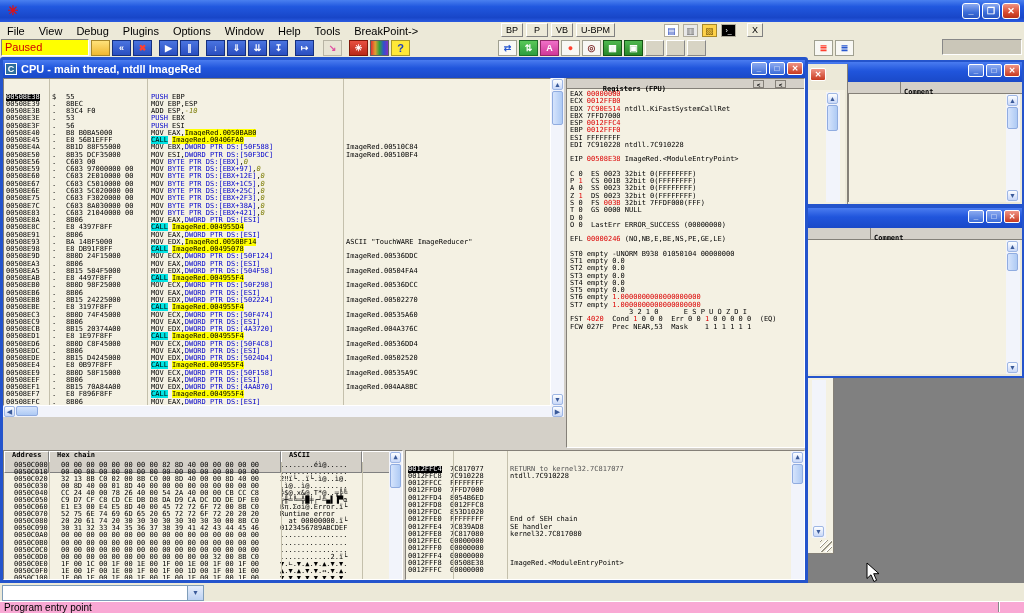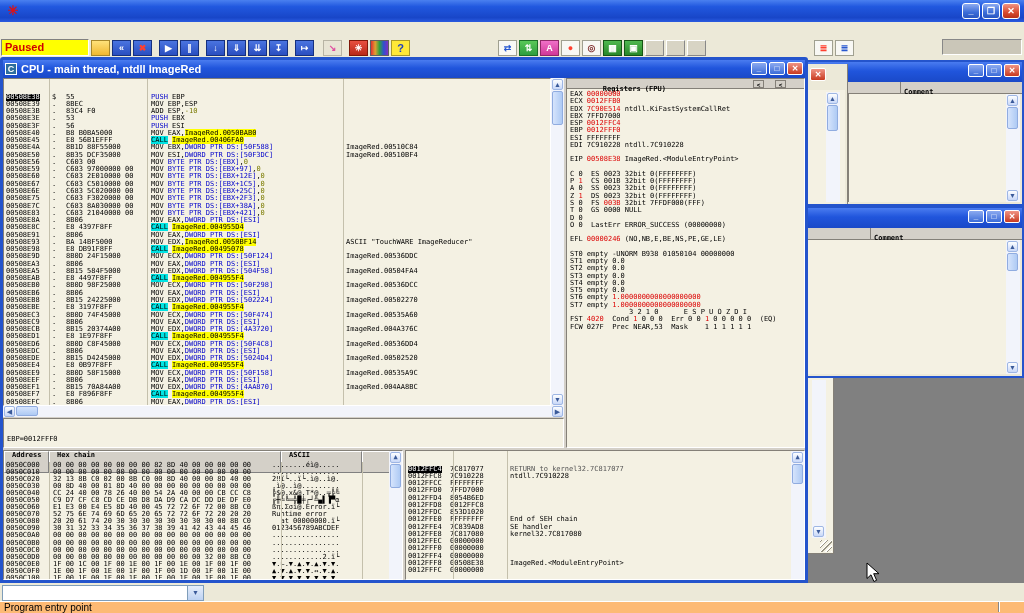--- a/index.html
+++ b/index.html
@@ -22,21 +22,21 @@
   .menu-right{position:absolute;left:501px;top:1px;display:flex;align-items:center;gap:3px;}
   .mbtn{min-width:22px;padding:0 4px;height:14px;font-size:9px;line-height:12px;text-align:center;
     background:#ECE9D8;border:1px solid;border-color:#FFF #808080 #808080 #FFF;color:#000;}
   .micon{width:15px;height:13px;font-size:9px;line-height:12px;text-align:center;border:1px solid #B0AC9C;background:#fff;}
   .m-blue{color:#3050C0;} .m-gray{color:#707070;background:#E8E8E8;} .m-yellow{background:#FFD24A;border-color:#A8882A;color:#806010;}
   .m-console{background:#000;color:#fff;font-size:7px;line-height:12px;}
   .mx{width:16px;height:14px;margin-left:8px;font-size:9px;line-height:12px;text-align:center;background:#ECE9D8;border:1px solid;border-color:#FFF #808080 #808080 #FFF;}
 
   .toolbar{position:absolute;left:0;top:38px;width:1024px;height:19px;background:#ECE9D8;display:flex;align-items:center;}
   .paused{width:88px;height:17px;margin-left:1px;background:#FFFF00;border:1px solid;border-color:#808080 #FFF #FFF #808080;
-    color:#D00000;font-size:11px;line-height:15px;padding-left:3px;font-weight:bold;}
+    color:#D00000;font-size:11px;line-height:15px;padding-left:3px;font-weight:normal;}
   .tbtn{width:19px;height:16px;margin-left:2px;display:flex;align-items:center;justify-content:center;
     font-size:9px;font-weight:bold;color:#fff;}
   .i-blue{background:linear-gradient(180deg,#4A74E0,#2A4EC0);border:1px solid #16307E;}
   .i-folder{background:linear-gradient(180deg,#FFE27A,#F0B830);border:1px solid #A8882A;}
   .i-redglyph{color:#FF4030;} .i-blueglyph{color:#2858D0;} .i-darkglyph{color:#803030;}
   .i-pink{background:#E8E4D4;border:1px solid #B8B4A4;color:#E050A0;}
   .i-red{background:linear-gradient(180deg,#E85040,#B82818);border:1px solid #801808;color:#fff;}
   .i-rainbow{background:linear-gradient(90deg,#E03030,#E0A030,#30A040,#3050D0,#8030C0);border:1px solid #606060;}
   .i-help{background:#FFE838;border:1px solid #A8982A;color:#2040C0;font-size:11px;}
   .i-white{background:#F8F8F4;border:1px solid #A0A090;}
@@ -60,36 +60,36 @@
     font-size:9px;line-height:10px;text-align:center;font-weight:bold;margin:0 4px 0 2px;}
   .wtitle .wbs{position:absolute;right:2px;top:2px;display:flex;gap:2px;}
   .wbtn2{width:16px;height:13px;border-radius:2px;border:1px solid #fff;
     background:linear-gradient(180deg,#8CAAF0,#3C6CD8);color:#fff;font-size:8px;line-height:11px;text-align:center;font-weight:bold;}
   .wbtn2.close{background:linear-gradient(180deg,#F09484,#C83A20);}
 
   .pane{position:absolute;background:#F4F1E3;border:1px solid;border-color:#848078 #FFFFFF #FFFFFF #848078;overflow:hidden;}
   .vline{position:absolute;top:0;bottom:0;width:1px;background:#C4C0AC;}
 
   
-  .t-b{color:#0000CC;} .t-o{color:#7A7A00;} .t-r{color:#DC0000;}
+  .t-b{color:#0000CC;} .t-o{color:#7A7A00;font-style:italic;} .t-r{color:#DC0000;}
   .t-y{background:#FFFF00;color:#000;} .t-c{background:#00E4E4;color:#000;}
   .t-g{color:#555;}
   .drow{position:relative;height:7.266px;}
   .drow .ca{position:absolute;left:2px;} .drow .cp{position:absolute;left:48px;}
   .drow .cb{position:absolute;left:62px;} .drow .ci{position:absolute;left:147px;}
   .drow .cc{position:absolute;left:342px;}
   .sel{background:#000;color:#fff;}
 
   .rline{height:7.266px;padding-left:3px;}
   .reghead{position:absolute;left:0;top:0;right:0;height:10px;background:#D4D0C8;border-bottom:1px solid #848078;
     font-weight:bold;padding-left:2px;}
   .reghead .lt{position:absolute;top:1px;width:11px;height:8px;background:#D4D0C8;border:1px solid #848078;
     text-align:center;line-height:7px;font-size:6px;}
 
-  .mrow{position:relative;height:7.05px;}
+  .mrow{position:relative;height:7.05px;margin-left:8px;}
   .mrow .ca{position:absolute;left:2px;} .mrow .ch{position:absolute;left:49px;} .mrow .cs{position:absolute;left:268px;}
   .srow{position:relative;height:7.266px;}
   .srow .ca{position:absolute;left:2px;} .srow .cv{position:absolute;left:44px;} .srow .cc{position:absolute;left:104px;}
   .dhcell{position:absolute;top:0;height:22px;background:#D4D0C8;border:1px solid;border-color:#FFF #808080 #808080 #FFF;padding-left:7px;font-weight:bold;}
 
   
   .sb{position:absolute;background:#F2F4FB;}
   .sbtn{position:absolute;width:11px;height:11px;border-radius:2px;border:1px solid #9EB6E4;
     background:linear-gradient(180deg,#FDFEFF,#C9D8F8);color:#3A5A9A;font-size:7px;line-height:9px;text-align:center;}
   .sthumb{position:absolute;border-radius:2px;border:1px solid #90ACE0;background:linear-gradient(90deg,#D6E4FC,#AECAF4);}
@@ -97,40 +97,56 @@
 
   
   .colhead{position:absolute;height:12px;background:#D4D0C8;border-bottom:1px solid #848078;font-weight:bold;}
   .grip{position:absolute;right:1px;bottom:1px;width:12px;height:12px;
     background:repeating-linear-gradient(135deg,#fff 0 1px,#989484 1px 2px,transparent 2px 4px);}
 
   
   .combo{position:absolute;left:2px;top:585px;width:202px;height:16px;background:#fff;border:1px solid #7F9DB9;}
   .combo .drop{position:absolute;right:0;top:0;width:16px;height:14px;border-left:1px solid #7F9DB9;
     background:linear-gradient(180deg,#E6EEFB,#BDD2F2);color:#3A5A9A;font-size:7px;line-height:13px;text-align:center;}
-  .statusbar{position:absolute;left:0;top:601px;width:1024px;height:12px;background:#fdba74;border-top:1px solid #fff;
+  .statusbar{position:absolute;left:0;top:601px;width:1024px;height:12px;background:#f9a8d4;border-top:1px solid #fff;
     font-size:10px;line-height:11px;color:#000;padding-left:4px;}
   .statusdiv{position:absolute;left:998px;top:602px;width:2px;height:10px;border-left:1px solid #888;border-right:1px solid #fff;}
 
   .cursor{position:absolute;left:866px;top:562px;}
 </style>
 </head>
 <body>
 
 <div class="titlebar">
   <span class="app-icon">✳</span>
   <span></span>
   <div class="winbtns">
     <span class="wbtn">_</span>
     <span class="wbtn">❐</span>
     <span class="wbtn close">✕</span>
   </div>
 </div>
 
 <div class="menubar">
+  <span id="menu-items"><span class="mi">File</span><span class="mi">View</span><span class="mi">Debug</span><span class="mi">Plugins</span><span class="mi">Options</span><span class="mi">Window</span><span class="mi">Help</span><span class="mi">Tools</span><span class="mi">BreakPoint-&gt;</span></span>
+  <div class="menu-right">
+    <span id="menu-right-btns" style="display: flex; gap: 3px;">
+        <span class="mbtn">BP</span>
+        <span class="mbtn">P</span>
+        <span class="mbtn">VB</span>
+        <span class="mbtn">U-BPM</span>
+      </span>
+    <span id="menu-right-icons" style="display:flex;gap:4px;margin-left:46px;">
+        <span class="micon m-blue">▤</span>
+        <span class="micon m-gray">▥</span>
+        <span class="micon m-yellow">▧</span>
+        <span class="micon m-console">›_</span>
+      </span>
+    <span class="mx">X</span>
+  </div>
 </div>
 
 <div class="toolbar">
   <span class="paused">Paused</span>
   <span id="tb-icons" style="display:flex;align-items:center;">
       <span class="tbtn i-folder"></span>
       <span class="tbtn i-blue">«</span>
       <span class="tbtn i-blue i-redglyph">✖</span>
       <span class="tbtn i-blue tb-gap1">▶</span>
       <span class="tbtn i-blue">∥</span>
@@ -254,23 +270,20 @@
 
     <div class="pane m7" style="left:563px;top:0;width:239px;height:370px;">
       <div class="reghead m7">
         <span>Registers (FPU)</span>
         <span class="lt" style="right:40px;">&lt;</span>
         <span class="lt" style="right:18px;">&lt;</span>
       </div>
       <div id="reg-lines" style="position:absolute;left:0;top:12px;right:0;"><span class="rline m7" style="display: block;"><span>EAX </span><span class="t-r">00000000</span></span><span class="rline m7" style="display: block;"><span>ECX </span><span class="t-r">0012FFB0</span></span><span class="rline m7" style="display: block;"><span>EDX </span><span class="t-r">7C90E514</span><span> ntdll.KiFastSystemCallRet</span></span><span class="rline m7" style="display: block;"><span>EBX 7FFD7000</span></span><span class="rline m7" style="display: block;"><span>ESP </span><span class="t-r">0012FFC4</span></span><span class="rline m7" style="display: block;"><span>EBP </span><span class="t-r">0012FFF0</span></span><span class="rline m7" style="display: block;"><span>ESI FFFFFFFF</span></span><span class="rline m7" style="display: block;"><span>EDI 7C910228 ntdll.7C910228</span></span><span class="rline m7" style="display: block;"></span><span class="rline m7" style="display: block;"><span>EIP </span><span class="t-r">00508E38</span><span> ImageRed.&lt;ModuleEntryPoint&gt;</span></span><span class="rline m7" style="display: block;"></span><span class="rline m7" style="display: block;"><span>C 0  ES 0023 32bit 0(FFFFFFFF)</span></span><span class="rline m7" style="display: block;"><span>P </span><span class="t-r">1</span><span>  CS 001B 32bit 0(FFFFFFFF)</span></span><span class="rline m7" style="display: block;"><span>A 0  SS 0023 32bit 0(FFFFFFFF)</span></span><span class="rline m7" style="display: block;"><span>Z </span><span class="t-r">1</span><span>  DS 0023 32bit 0(FFFFFFFF)</span></span><span class="rline m7" style="display: block;"><span>S 0  FS </span><span class="t-r">003B</span><span> 32bit 7FFDF000(FFF)</span></span><span class="rline m7" style="display: block;"><span>T 0  GS 0000 NULL</span></span><span class="rline m7" style="display: block;"><span>D 0</span></span><span class="rline m7" style="display: block;"><span>O 0  LastErr ERROR_SUCCESS (00000000)</span></span><span class="rline m7" style="display: block;"></span><span class="rline m7" style="display: block;"><span>EFL </span><span class="t-r">00000246</span><span> (NO,NB,E,BE,NS,PE,GE,LE)</span></span><span class="rline m7" style="display: block;"></span><span class="rline m7" style="display: block;"><span>ST0 empty -UNORM B938 01050104 00000000</span></span><span class="rline m7" style="display: block;"><span>ST1 empty 0.0</span></span><span class="rline m7" style="display: block;"><span>ST2 empty 0.0</span></span><span class="rline m7" style="display: block;"><span>ST3 empty 0.0</span></span><span class="rline m7" style="display: block;"><span>ST4 empty 0.0</span></span><span class="rline m7" style="display: block;"><span>ST5 empty 0.0</span></span><span class="rline m7" style="display: block;"><span>ST6 empty </span><span class="t-r">1.0000000000000000000</span></span><span class="rline m7" style="display: block;"><span>ST7 empty </span><span class="t-r">1.0000000000000000000</span></span><span class="rline m7" style="display: block;"><span>              3 2 1 0      E S P U O Z D I</span></span><span class="rline m7" style="display: block;"><span>FST </span><span class="t-r">4020</span><span>  Cond </span><span class="t-r">1</span><span> 0 0 0  Err 0 0 </span><span class="t-r">1</span><span> 0 0 0 0 0  (EQ)</span></span><span class="rline m7" style="display: block;"><span>FCW 027F  Prec NEAR,53  Mask    1 1 1 1 1 1</span></span></div>
     </div>
 
-    <div class="pane m7" style="left:0;top:340px;width:561px;height:30px;">
-      <div style="padding:2px 0 0 3px;">EBP=0012FFF0</div>
-    </div>
 
     <div class="pane m7" style="left:0;top:372px;width:400px;height:130px;">
       <div>
         <span class="dhcell m7" style="left:0;width:45px;">Address</span>
         <span class="dhcell m7" style="left:45px;width:232px;">Hex chain</span>
         <span class="dhcell m7" style="left:277px;width:81px;">ASCII</span>
         <span class="dhcell m7" style="left:358px;width:28px;"></span>
       </div>
       <div id="dump-rows" style="position:absolute;left:0;top:11px;right:13px;"><span class="mrow" style="display: block;"><span class="ca">0050C000</span><span class="ch">00 00 00 00 00 00 00 00 82 8D 40 00 00 00 00 00</span><span class="cs">........éì@.....</span></span><span class="mrow" style="display: block;"><span class="ca">0050C010</span><span class="ch">00 00 00 00 00 00 00 00 00 00 00 00 00 00 00 00</span><span class="cs">................</span></span><span class="mrow" style="display: block;"><span class="ca">0050C020</span><span class="ch">32 13 8B C0 02 00 8B C0 00 8D 40 00 00 8D 40 00</span><span class="cs">2‼ï└..ï└.ì@..ì@.</span></span><span class="mrow" style="display: block;"><span class="ca">0050C030</span><span class="ch">00 8D 40 00 01 8D 40 00 00 00 00 00 00 00 00 00</span><span class="cs">.ì@..ì@.........</span></span><span class="mrow" style="display: block;"><span class="ca">0050C040</span><span class="ch">CC 24 40 00 78 26 40 00 54 2A 40 00 00 CB CC C8</span><span class="cs">╠$@.x&amp;@.T*@..╦╠╚</span></span><span class="mrow" style="display: block;"><span class="ca">0050C050</span><span class="ch">C9 D7 CF C8 CD CE DB D8 DA D9 CA DC DD DE DF E0</span><span class="cs">╔╫╧╚═╬█╪┌┘╩▄▌▐▀α</span></span><span class="mrow" style="display: block;"><span class="ca">0050C060</span><span class="ch">E1 E3 00 E4 E5 8D 40 00 45 72 72 6F 72 00 8B C0</span><span class="cs">ßπ.Σσì@.Error.ï└</span></span><span class="mrow" style="display: block;"><span class="ca">0050C070</span><span class="ch">52 75 6E 74 69 6D 65 20 65 72 72 6F 72 20 20 20</span><span class="cs">Runtime error   </span></span><span class="mrow" style="display: block;"><span class="ca">0050C080</span><span class="ch">20 20 61 74 20 30 30 30 30 30 30 30 30 00 8B C0</span><span class="cs">  at 00000000.ï└</span></span><span class="mrow" style="display: block;"><span class="ca">0050C090</span><span class="ch">30 31 32 33 34 35 36 37 38 39 41 42 43 44 45 46</span><span class="cs">0123456789ABCDEF</span></span><span class="mrow" style="display: block;"><span class="ca">0050C0A0</span><span class="ch">00 00 00 00 00 00 00 00 00 00 00 00 00 00 00 00</span><span class="cs">................</span></span><span class="mrow" style="display: block;"><span class="ca">0050C0B0</span><span class="ch">00 00 00 00 00 00 00 00 00 00 00 00 00 00 00 00</span><span class="cs">................</span></span><span class="mrow" style="display: block;"><span class="ca">0050C0C0</span><span class="ch">00 00 00 00 00 00 00 00 00 00 00 00 00 00 00 00</span><span class="cs">................</span></span><span class="mrow" style="display: block;"><span class="ca">0050C0D0</span><span class="ch">00 00 00 00 00 00 00 00 00 00 00 00 32 00 8B C0</span><span class="cs">............2.ï└</span></span><span class="mrow" style="display: block;"><span class="ca">0050C0E0</span><span class="ch">1F 00 1C 00 1F 00 1E 00 1F 00 1E 00 1F 00 1F 00</span><span class="cs">▼.∟.▼.▲.▼.▲.▼.▼.</span></span><span class="mrow" style="display: block;"><span class="ca">0050C0F0</span><span class="ch">1E 00 1F 00 1E 00 1F 00 1F 00 1D 00 1F 00 1E 00</span><span class="cs">▲.▼.▲.▼.▼.↔.▼.▲.</span></span><span class="mrow" style="display: block;"><span class="ca">0050C100</span><span class="ch">1F 00 1F 00 1F 00 1F 00 1F 00 1F 00 1F 00 1F 00</span><span class="cs">▼.▼.▼.▼.▼.▼.▼.▼.</span></span></div>
       <span class="vline" style="left:45px;top:11px;"></span>

